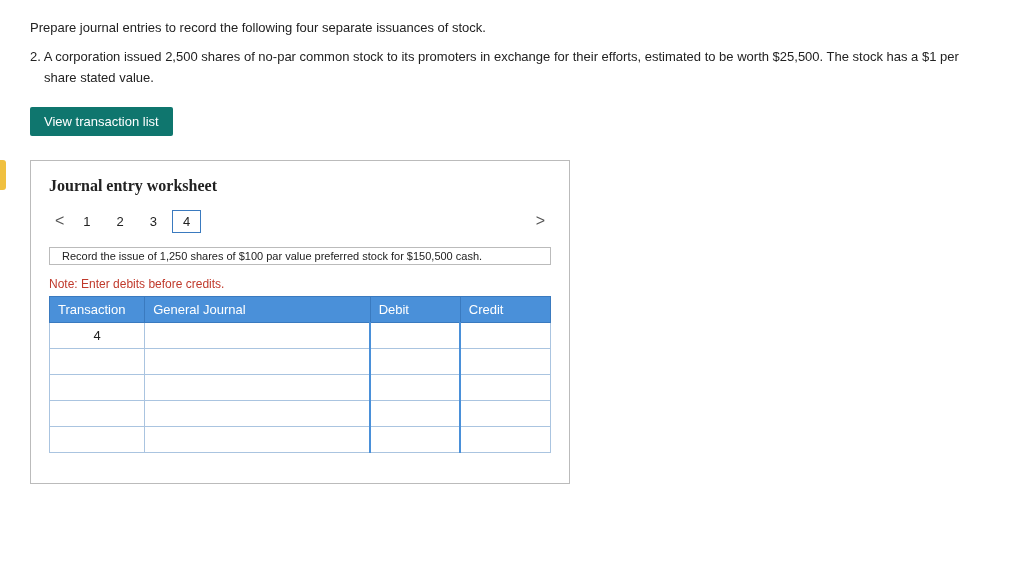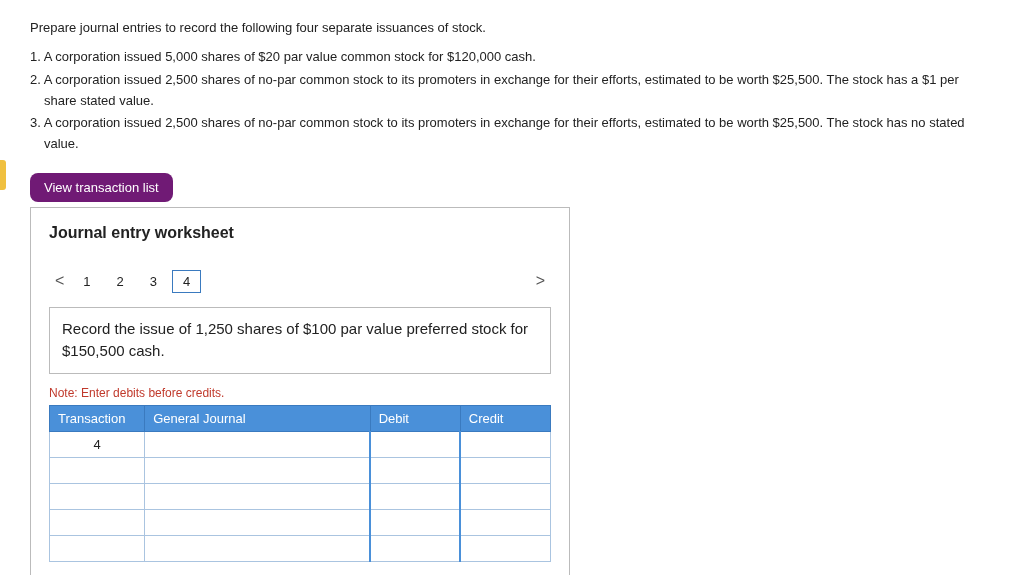--- a/index.html
+++ b/index.html
@@ -18,39 +18,40 @@
     .problem-list {
       margin-bottom: 18px;
       line-height: 1.6;
     }
     .problem-list p {
       margin-bottom: 2px;
       padding-left: 14px;
       text-indent: -14px;
     }
     .btn-view-transaction {
-      background: #701a75;
+      background: #0f766e;
       color: #fff;
       border: none;
       padding: 7px 14px;
       font-size: 13px;
       cursor: pointer;
-      margin-bottom: 5px;
-      border-radius: 8px;
+      margin-bottom: 24px;
+      border-radius: 2px;
     }
     .worksheet-container {
       border: 1px solid #bbb;
       padding: 16px 18px 16px 18px;
       max-width: 540px;
       background: #fff;
     }
     .worksheet-title {
       font-size: 16px;
       font-weight: bold;
-      margin-bottom: 28px;
+      margin-bottom: 15px;
+      font-family: Liberation Serif, serif;
     }
     .tabs-row {
       display: flex;
       align-items: center;
       margin-bottom: 14px;
       gap: 0;
     }
     .tab-nav-btn {
       background: none;
       border: none;
@@ -68,22 +69,22 @@
       color: #222;
       margin: 0 2px;
     }
     .tab-btn.active {
       border: 1.5px solid #3a7abf;
       color: #222;
       background: #fff;
     }
     .description-box {
       border: 1px solid #bbb;
-      padding: 10px 12px;
-      font-size: 15px;
+      padding: 0 12px;
+      font-size: 11px;
       margin-bottom: 12px;
       background: #fff;
       line-height: 1.5;
     }
     .note-text {
       color: #c0392b;
       font-size: 12px;
       margin-bottom: 5px;
     }
     table.journal-table {
@@ -143,23 +144,21 @@
 </head>
 <body>
 
 
 
 <div class="left-accent"></div>
 
 <p class="intro-text">Prepare journal entries to record the following four separate issuances of stock.</p>
 
 <div class="problem-list">
-  <p>1. A corporation issued 5,000 shares of $20 par value common stock for $120,000 cash.</p>
   <p>2. A corporation issued 2,500 shares of no-par common stock to its promoters in exchange for their efforts, estimated to be worth $25,500. The stock has a $1 per share stated value.</p>
-  <p>3. A corporation issued 2,500 shares of no-par common stock to its promoters in exchange for their efforts, estimated to be worth $25,500. The stock has no stated value.</p>
 </div>
 
 <button class="btn-view-transaction">View transaction list</button>
 
 <div class="worksheet-container">
   <div class="worksheet-title">Journal entry worksheet</div>
 
   <div class="tabs-row">
     <button class="tab-nav-btn">&lt;</button>
     <button class="tab-btn">1</button>

